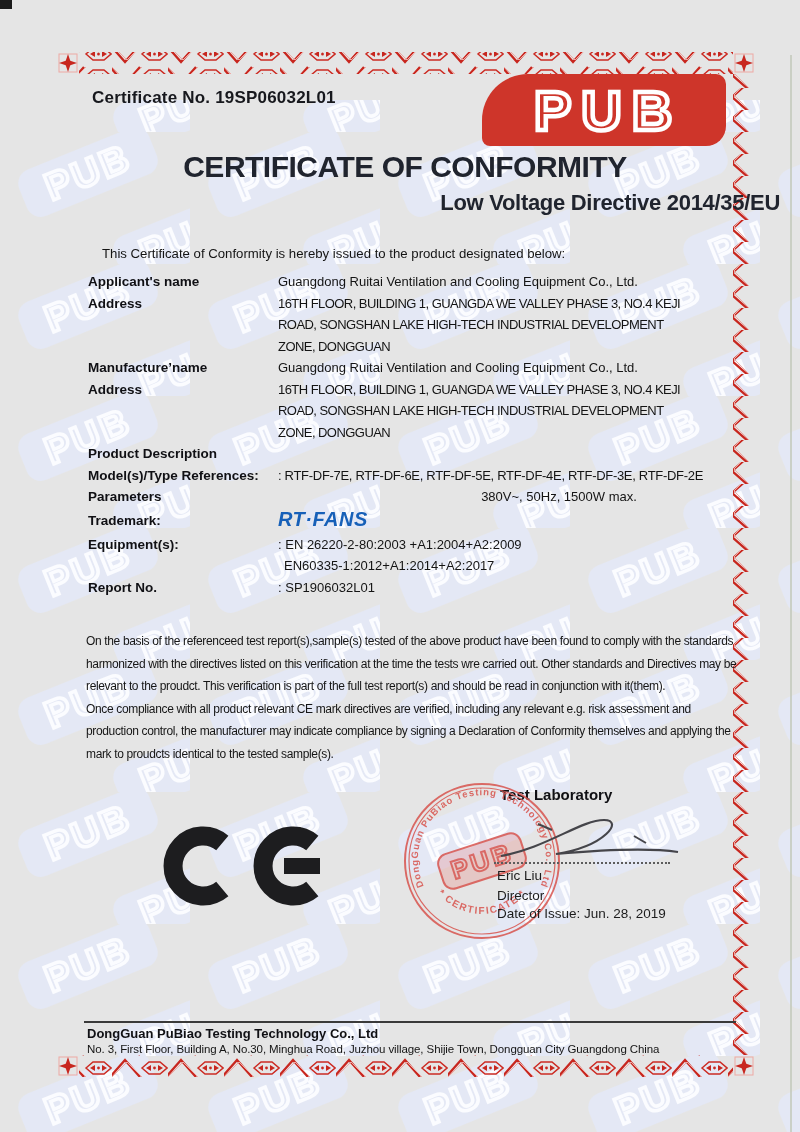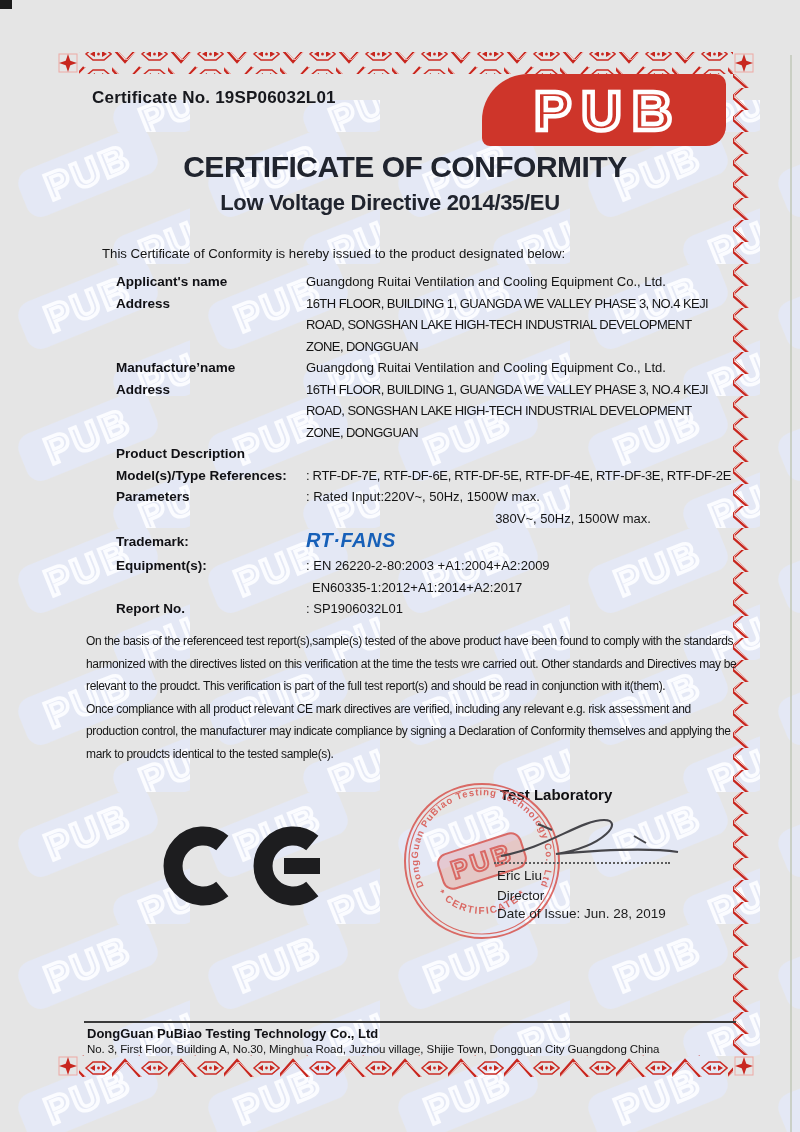--- a/index.html
+++ b/index.html
@@ -14,26 +14,26 @@
   .content{position:absolute; left:0; top:0; width:800px; height:1132px; z-index:2;}
   
   .corner-blob{left:0; top:0; width:12px; height:9px; background:#1b1b1b;}
   .edge-line{left:790px; top:55px; width:2px; height:1077px; background:#c3c9bb; opacity:.8;}
   
   .cert-no{left:92px; top:88px; font-size:17px; font-weight:bold; color:#17181d; letter-spacing:.2px;}
   .pub-logo{left:482px; top:74px; width:244px; height:72px; background:#ce352a;
             border-radius:46px 10px 20px 8px;}
   .title{left:0; top:150px; width:810px; text-align:center; font-size:30px; font-weight:bold;
          color:#20242e; letter-spacing:-.5px;}
-  .subtitle{left:0; top:190px; width:780px; text-align:center; font-size:22px; font-weight:bold;
+  .subtitle{left:0; top:190px; width:780px; text-align:right; font-size:22px; font-weight:bold;
             color:#20242e; letter-spacing:-.3px;}
   .intro{left:102px; top:246px; font-size:13.2px; color:#141414;}
   
   .fields{left:88px; top:271px; width:655px;}
-  .row{display:flex;margin-left:28px;}
+  .row{display:flex;}
   .lbl{width:190px; font-weight:bold; font-size:13.5px; line-height:21.5px; color:#101014;}
   .val{flex:1; font-size:13px; line-height:21.5px; color:#141414;}
   .val .line{line-height:21.5px;}
   .line.tight{letter-spacing:-.55px;}
   .line.ind1{padding-left:97px;text-align:center;}
   .line.ind2{padding-left:6px;}
   .tm-row{height:26px; align-items:center;}
   .tm-logo{font-size:20px; font-weight:bold; font-style:italic; color:#1760b8;
            letter-spacing:.5px; transform:skewX(-6deg); transform-origin:left;}
   
@@ -171,21 +171,20 @@
       <div class="row">
         <div class="lbl">Model(s)/Type References:</div>
         <div class="val">
             <div class="line" style="letter-spacing:-.3px">: RTF-DF-7E, RTF-DF-6E, RTF-DF-5E, RTF-DF-4E, RTF-DF-3E, RTF-DF-2E</div>
           </div>
       </div>
 
       <div class="row">
         <div class="lbl">Parameters</div>
         <div class="val">
-          <div class="line">: Rated Input:220V~, 50Hz, 1500W max.</div>
           <div class="line ind1">380V~, 50Hz, 1500W max.</div>
         </div>
       </div>
 
       <div class="row tm-row">
         <div class="lbl">Trademark:</div>
         <div class="val"><span class="tm-logo">RT·FANS</span></div>
       </div>
 
       <div class="row">

